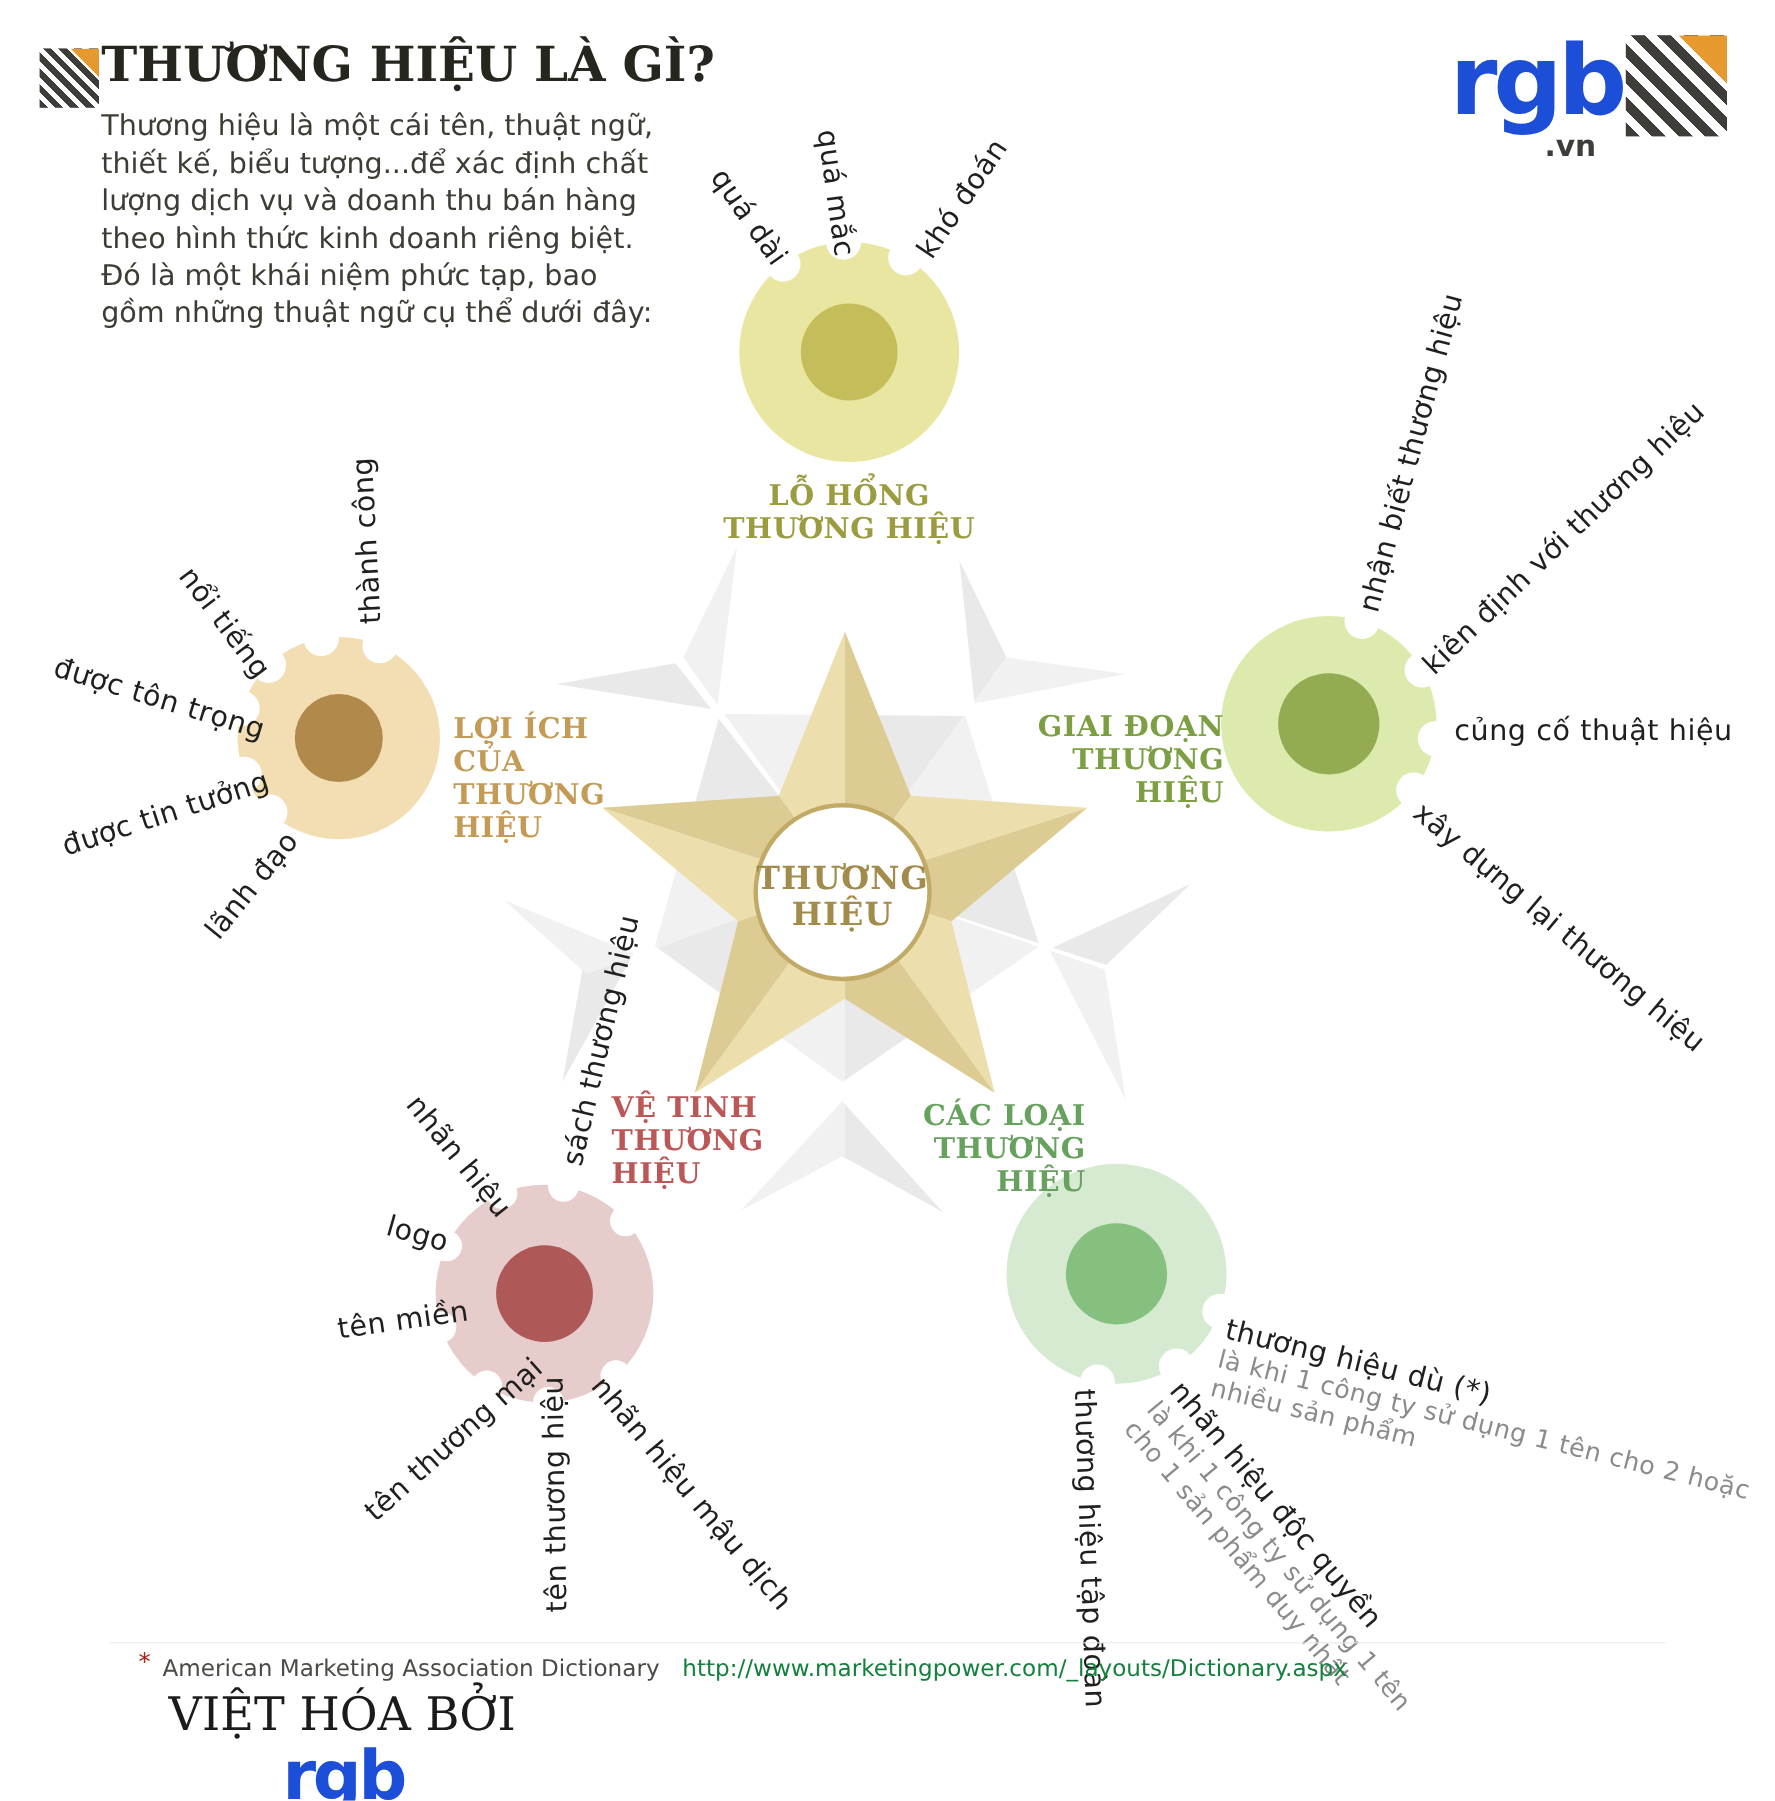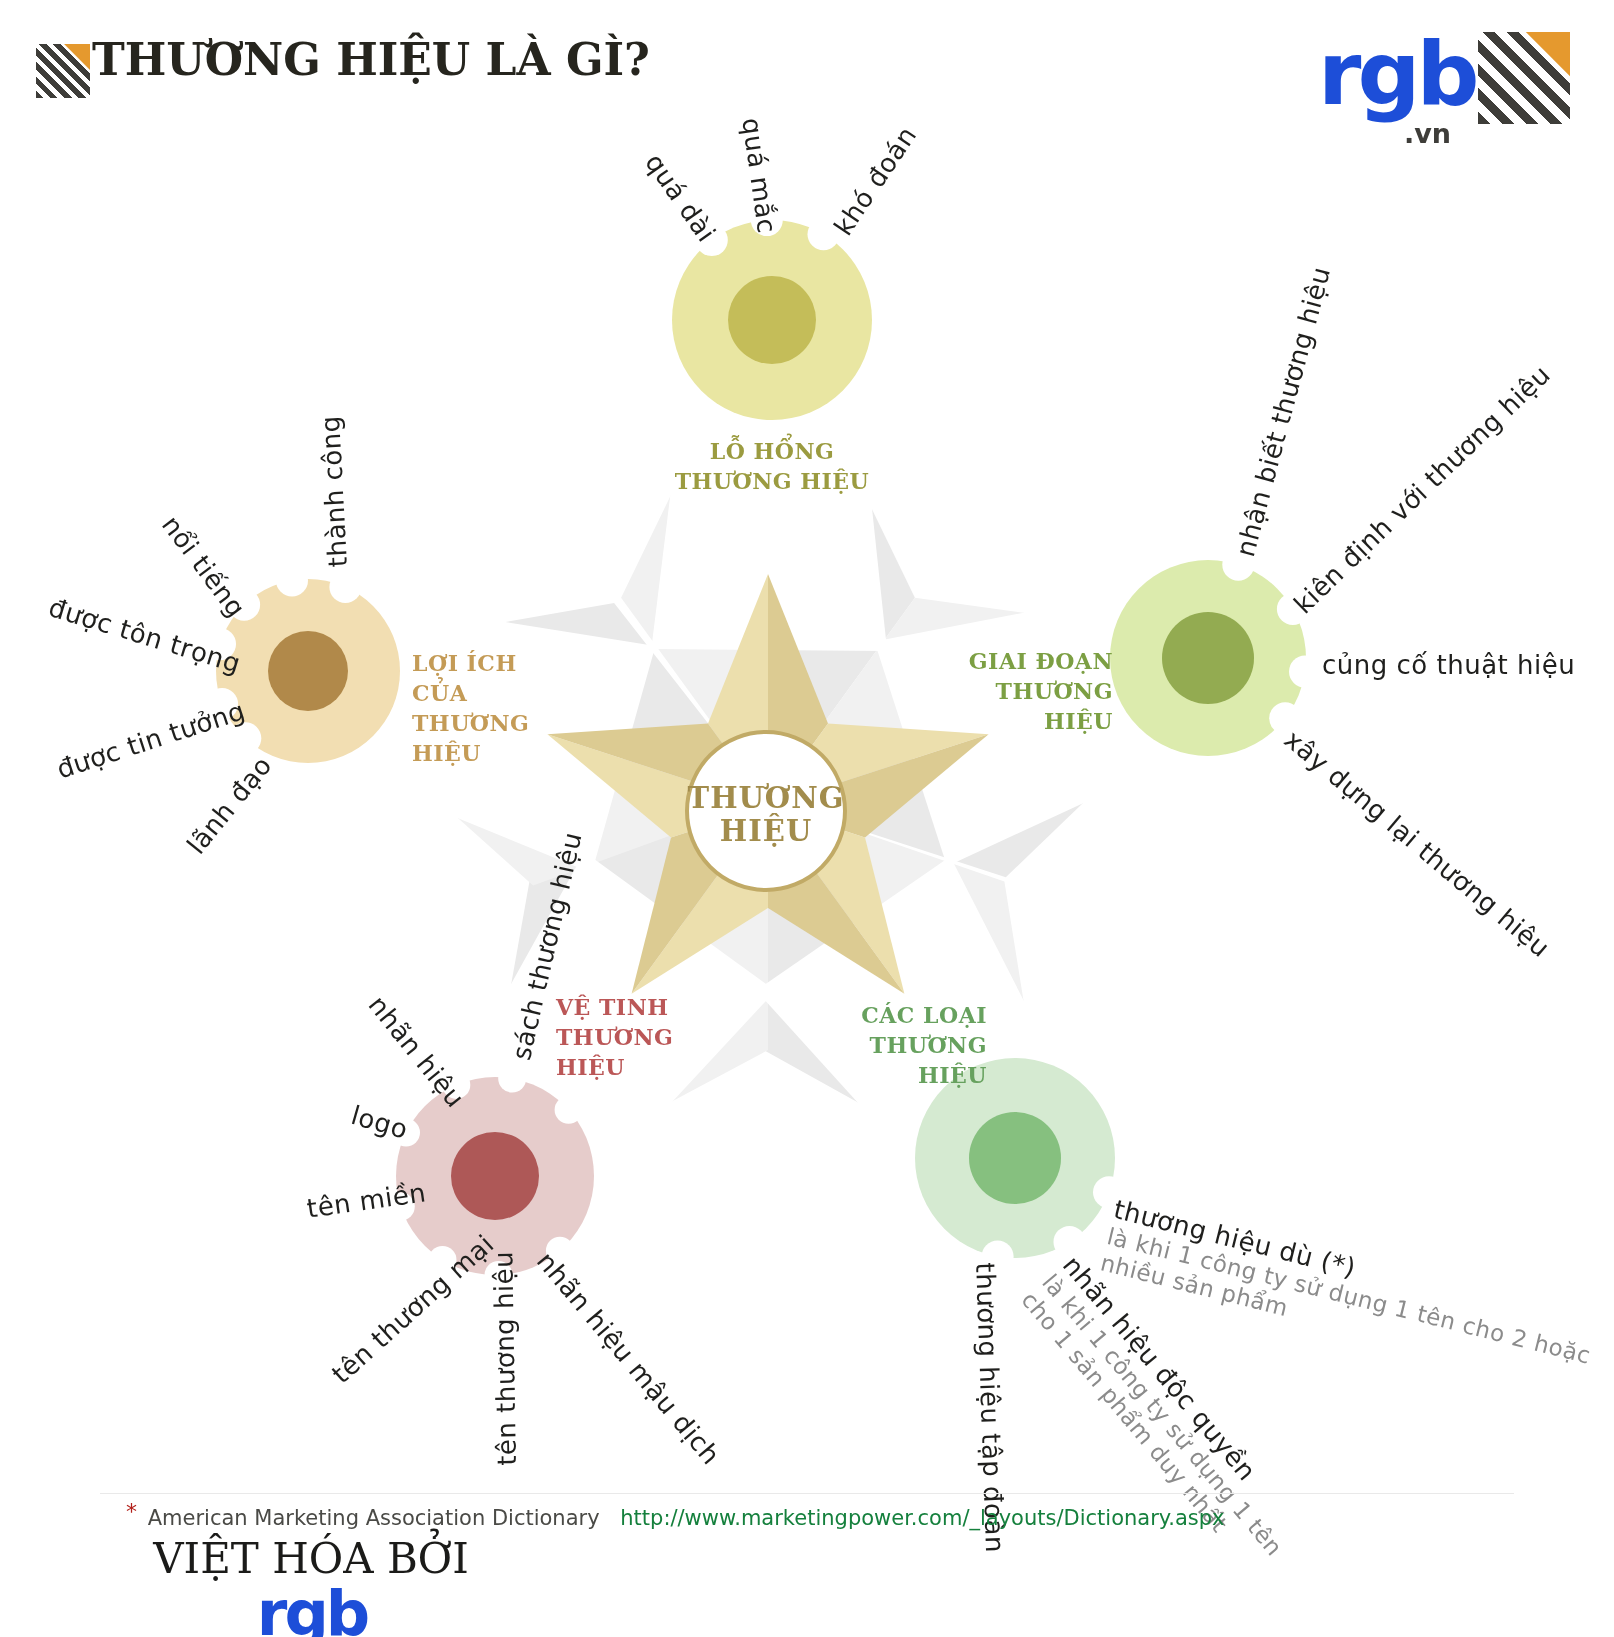--- a/index.html
+++ b/index.html
@@ -9,21 +9,21 @@
   #labels-layer{position:absolute;left:0;top:0;width:1614px;height:1637px;pointer-events:none;}
 
   
   .spoke{position:absolute;transform-origin:0 0;white-space:nowrap;
          font-size:26px;letter-spacing:.5px;}
   .spoke .t{line-height:30px;}
   .spoke .sub{font-size:23px;line-height:27px;}
 
   
   .gear-caption{position:absolute;font-family:"DejaVu Serif",serif;font-weight:bold;
-                font-size:22px;line-height:30px;letter-spacing:.5px;}
+                font-size:26px;line-height:30px;letter-spacing:.5px;}
 
   
   .hatch{position:absolute;background:repeating-linear-gradient(45deg,#3e3d39 0 5.5px,#fff 5.5px 10px);}
   .hatch .orange{position:absolute;left:0;top:0;right:0;bottom:0;background:#e5992e;
                  clip-path:polygon(52% 0,100% 0,100% 48%);}
   .header-icon{left:36px;top:44px;width:54px;height:54px;}
   .page-title{position:absolute;left:92px;top:34px;margin:0;
               font:bold 44px "DejaVu Serif",serif;color:#26251e;}
   .intro{position:absolute;left:92px;top:98px;width:505px;margin:0;
          font-size:26px;line-height:34px;color:#3e3d35;}
@@ -220,20 +220,21 @@
       </div>
       <div class="spoke" style="left: 1000px; top: 1262px; transform: rotate(88deg); color: rgb(31, 31, 29);">
         <div class="t">thương hiệu tập đoàn</div>
       </div>
     </div>
 
   <span class="hatch header-icon">
       <span class="orange"></span>
     </span>
   <h1 class="page-title">THƯƠNG HIỆU LÀ GÌ?</h1>
+  <p class="intro">Thương hiệu là một cái tên, thuật ngữ, thiết kế, biểu tượng...để xác định chất lượng dịch vụ và doanh thu bán hàng theo hình thức kinh doanh riêng biệt. Đó là một khái niệm phức tạp, bao gồm những thuật ngữ cụ thể dưới đây:</p>
 
   <div class="logo-top">
     <span class="logo-rgb">rgb</span>
     <span class="logo-vn">.vn</span>
     <span class="hatch logo-square">
         <span class="orange"></span>
       </span>
   </div>
 
   <div class="hub-label">

